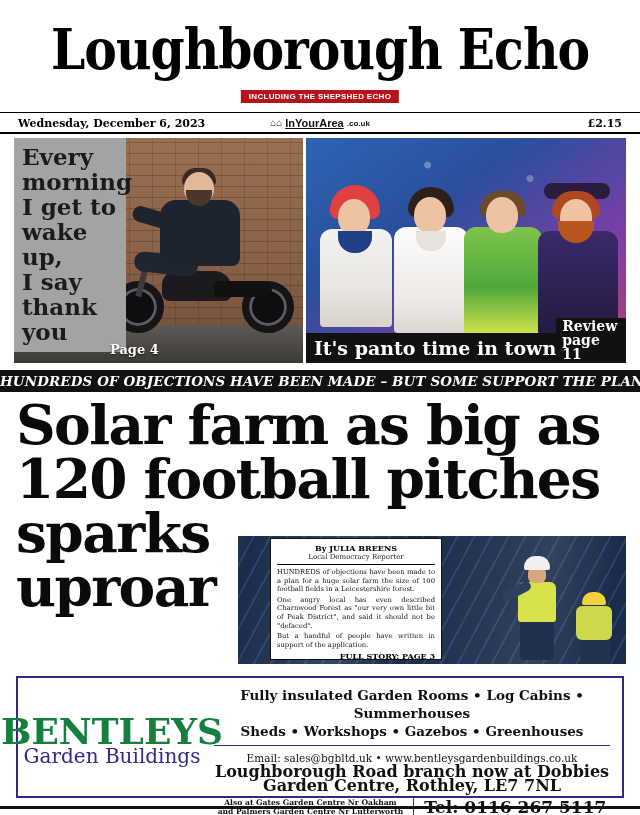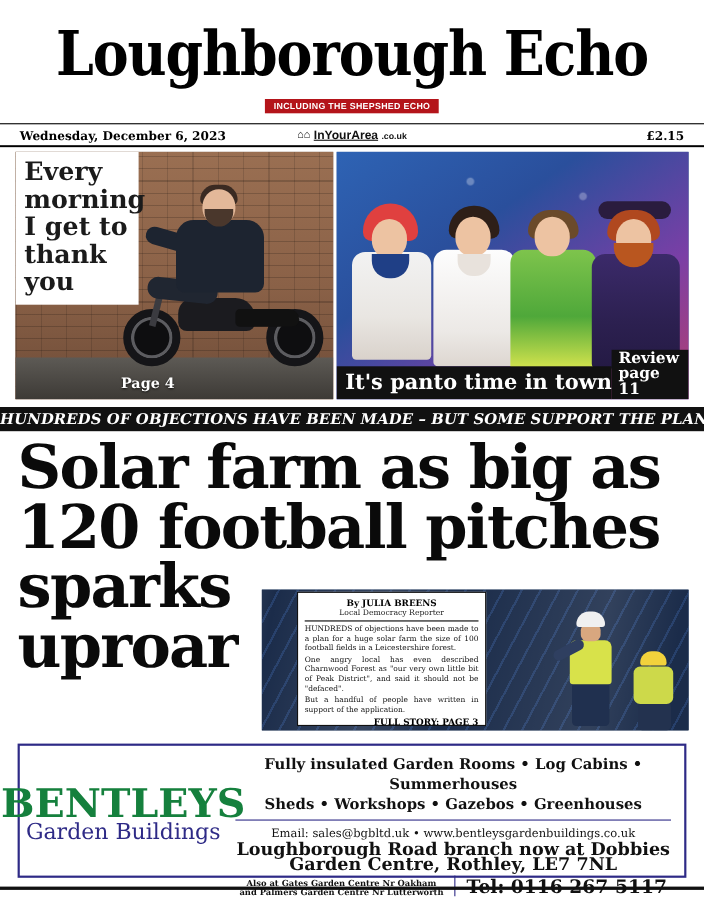--- a/index.html
+++ b/index.html
@@ -174,21 +174,21 @@
   }
   .rider-leg {
     position: absolute; left: 120px; top: 116px; width: 64px; height: 20px;
     background: #202631; border-radius: 10px; transform: rotate(6deg);
   }
   .teaser-headline {
     position: absolute;
     left: 0; top: 0;
     width: 112px;
     padding: 6px 6px 8px 8px;
-    background: #ffffff;
+    background: #a3a3a3;
   }
   .teaser-headline span {
     display: block;
     font-family: "DejaVu Serif", serif;
     font-weight: bold;
     font-size: 23px;
     line-height: 25px;
     color: #1b1b1b;
   }
   .teaser-page {
@@ -514,20 +514,22 @@
       <div class="rider-arm"></div>
       <div class="rider-leg"></div>
       <div class="rider-body"></div>
       <div class="rider-hair"></div>
       <div class="rider-head"></div>
       <div class="rider-beard"></div>
       <div class="teaser-headline">
         <span>Every</span>
         <span>morning</span>
         <span>I get to</span>
+        <span>wake up,</span>
+        <span>I say</span>
         <span>thank</span>
         <span>you</span>
       </div>
       <div class="teaser-page">Page 4</div>
     </div>
 
     <div class="teaser-right">
       <div class="panto-bg"></div>
       <div class="cast c1">
         <div class="body"></div>

